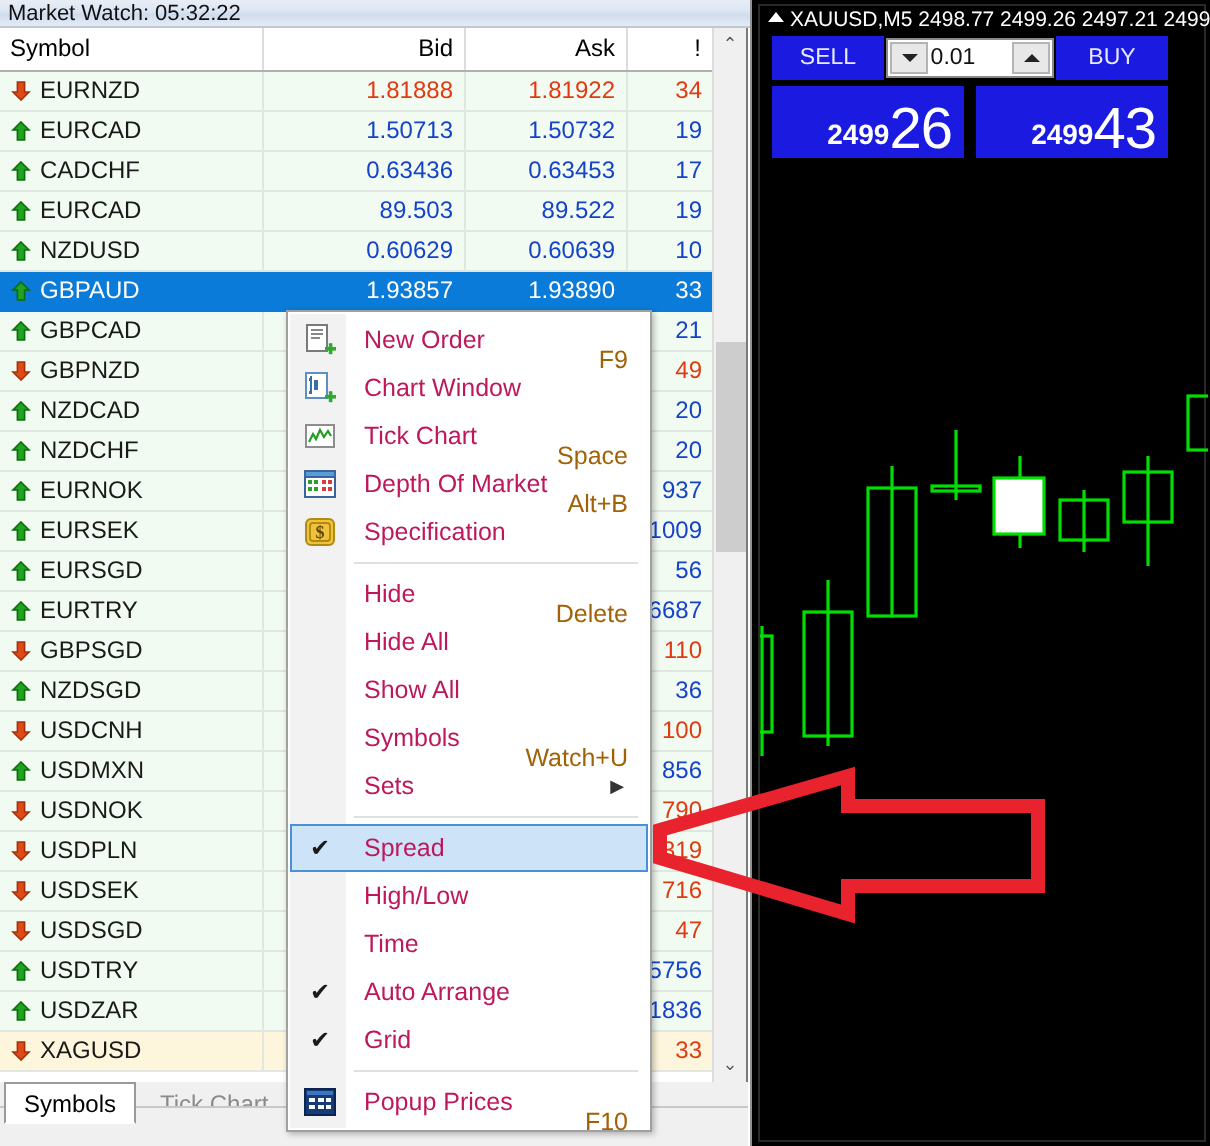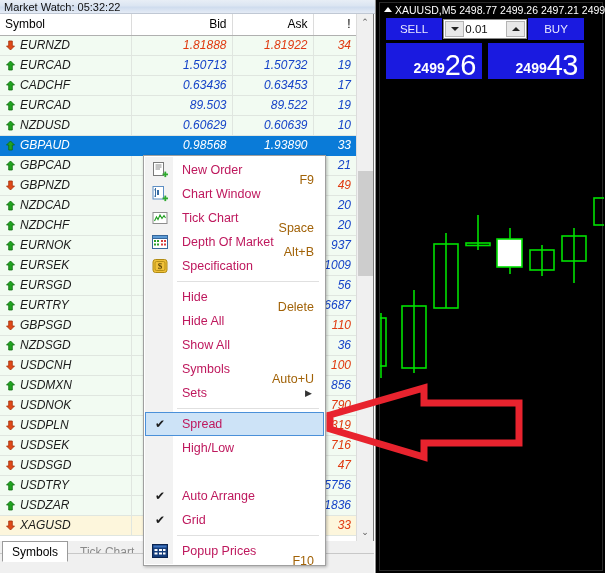--- a/index.html
+++ b/index.html
@@ -83,21 +83,21 @@
   table.mw td {
     height: 20px;
     border-right: 1px solid #e0e6e0;
     border-bottom: 1px solid #e0e6e0;
     padding: 0 5px;
     box-sizing: border-box;
     font-size: 12px;
     white-space: nowrap;
     overflow: hidden;
   }
-  tr.row { background: #f2fbf2; font-style: italic; }
+  tr.row { background: #f2fbf2; }
   tr.row td.sym { text-align: left; color: #1a1a1a; }
   tr.row td.num { text-align: right; }
   tr.row td.spread { text-align: right; border-right: none; }
 
   tr.row.sel td { background: #0a7bd8 !important; color: #ffffff !important;
                   border-right-color: #0a7bd8; border-bottom-color:#0a7bd8; }
   tr.row.highlight td { background: #fdf6dc; }
 
   .up   { color: #e03a10; }
   .v-red  { color: #e03a10; }
@@ -393,21 +393,21 @@
                     <polygon points="5.5,1 9.5,5 7.3,5 7.3,10 3.7,10 3.7,5 1.5,5" fill="#21a321" stroke="#0c6b0c" stroke-width="0.8"></polygon>
                   </svg></span><span>NZDUSD</span></td>
               <td class="num v-blue">0.60629</td>
               <td class="num v-blue">0.60639</td>
               <td class="spread v-blue">10</td>
             </tr>
             <tr class="row sel">
               <td class="sym"><span class="arrow-ico"><svg width="11" height="11" viewBox="0 0 11 11">
                     <polygon points="5.5,1 9.5,5 7.3,5 7.3,10 3.7,10 3.7,5 1.5,5" fill="#21a321" stroke="#0c6b0c" stroke-width="0.8"></polygon>
                   </svg></span><span>GBPAUD</span></td>
-              <td class="num v-blue">0.98568</td>
+              <td class="num v-blue">1.93857</td>
               <td class="num v-blue">1.93890</td>
               <td class="spread v-blue">33</td>
             </tr>
             <tr class="row">
               <td class="sym"><span class="arrow-ico"><svg width="11" height="11" viewBox="0 0 11 11">
                     <polygon points="5.5,1 9.5,5 7.3,5 7.3,10 3.7,10 3.7,5 1.5,5" fill="#21a321" stroke="#0c6b0c" stroke-width="0.8"></polygon>
                   </svg></span><span>GBPCAD</span></td>
               <td class="num v-blue"></td>
               <td class="num v-blue"></td>
               <td class="spread v-blue">21</td>
@@ -666,21 +666,21 @@
           <span class="mi-accel"></span>
         </div>
         <div class="mi">
           <span class="mi-ico"></span>
           <span class="mi-label">Show All</span>
           <span class="mi-accel"></span>
         </div>
         <div class="mi">
           <span class="mi-ico"></span>
           <span class="mi-label">Symbols</span>
-          <span class="mi-accel">Auto+U</span>
+          <span class="mi-accel">Watch+U</span>
         </div>
         <div class="mi">
           <span class="mi-ico"></span>
           <span class="mi-label">Sets</span>
           <span class="mi-sub">▶</span>
         </div>
         <div class="msep"></div>
         <div class="mi selected">
           <span class="mi-ico">
             <span class="chk">✔</span>
@@ -688,20 +688,21 @@
           <span class="mi-label">Spread</span>
           <span class="mi-accel"></span>
         </div>
         <div class="mi">
           <span class="mi-ico"></span>
           <span class="mi-label">High/Low</span>
           <span class="mi-accel"></span>
         </div>
         <div class="mi">
           <span class="mi-ico"></span>
+          <span class="mi-label">Time</span>
           <span class="mi-accel"></span>
         </div>
         <div class="mi">
           <span class="mi-ico">
             <span class="chk">✔</span>
           </span>
           <span class="mi-label">Auto Arrange</span>
           <span class="mi-accel"></span>
         </div>
         <div class="mi">

